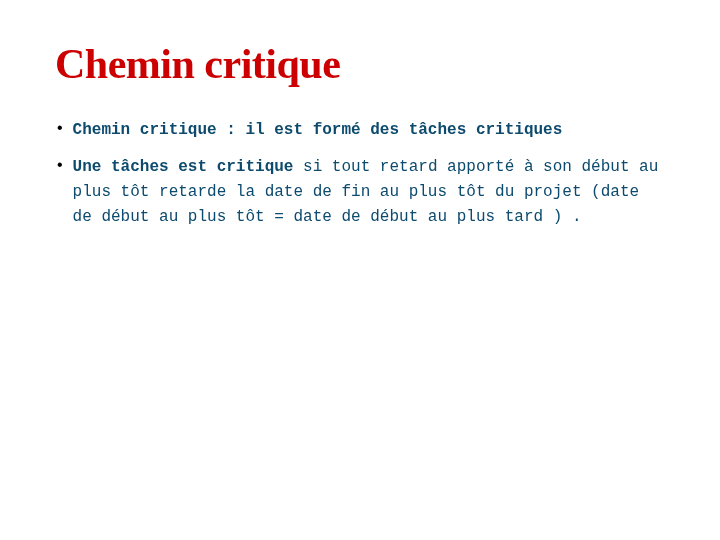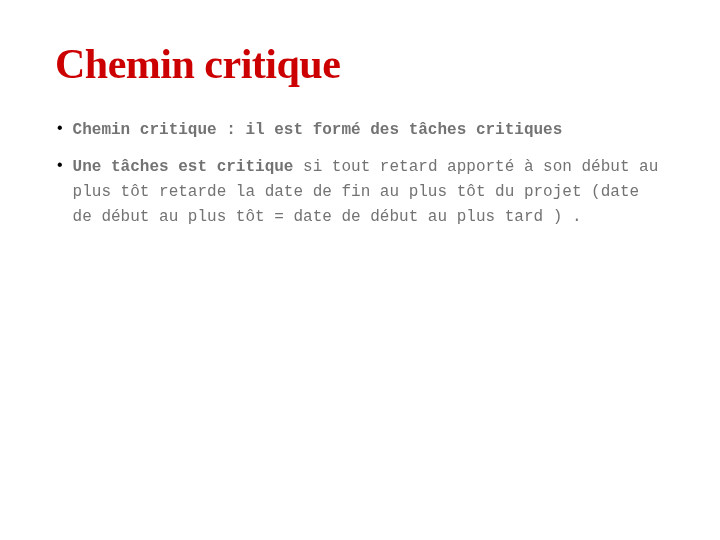--- a/index.html
+++ b/index.html
@@ -51,21 +51,21 @@
       font-size: 16px;
       color: #000000;
       margin-right: 8px;
       margin-top: 2px;
       flex-shrink: 0;
     }
 
     .bullet-text {
       font-family: 'Courier New', Courier, monospace;
       font-size: 16px;
-      color: #737373;
+      color: #0c4a6e;
       line-height: 1.55;
     }
 
     .bold-text {
       font-weight: bold;
     }
 
     .normal-text {
       font-weight: normal;
     }

